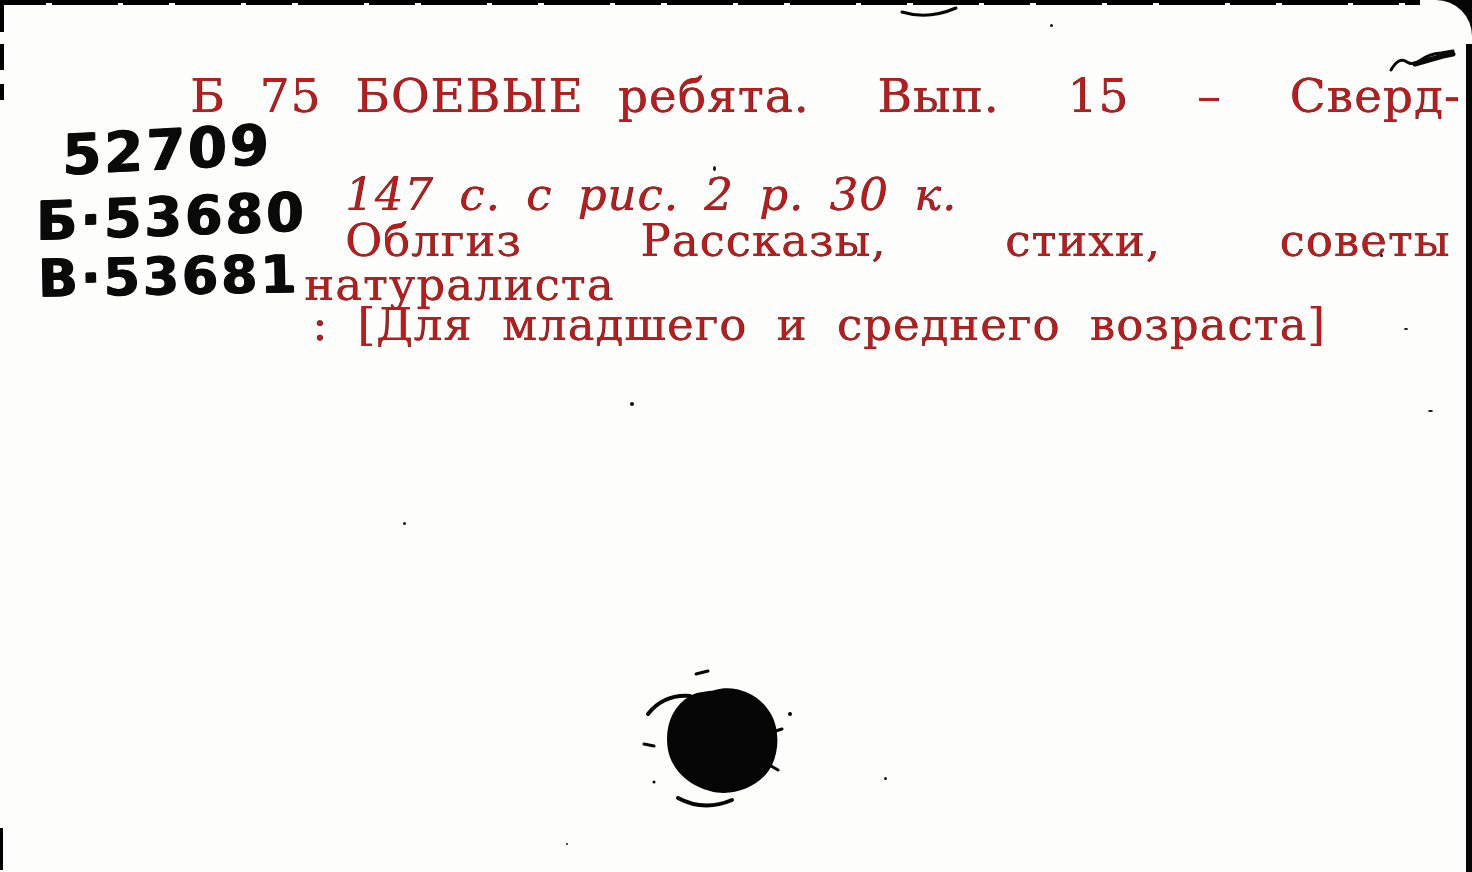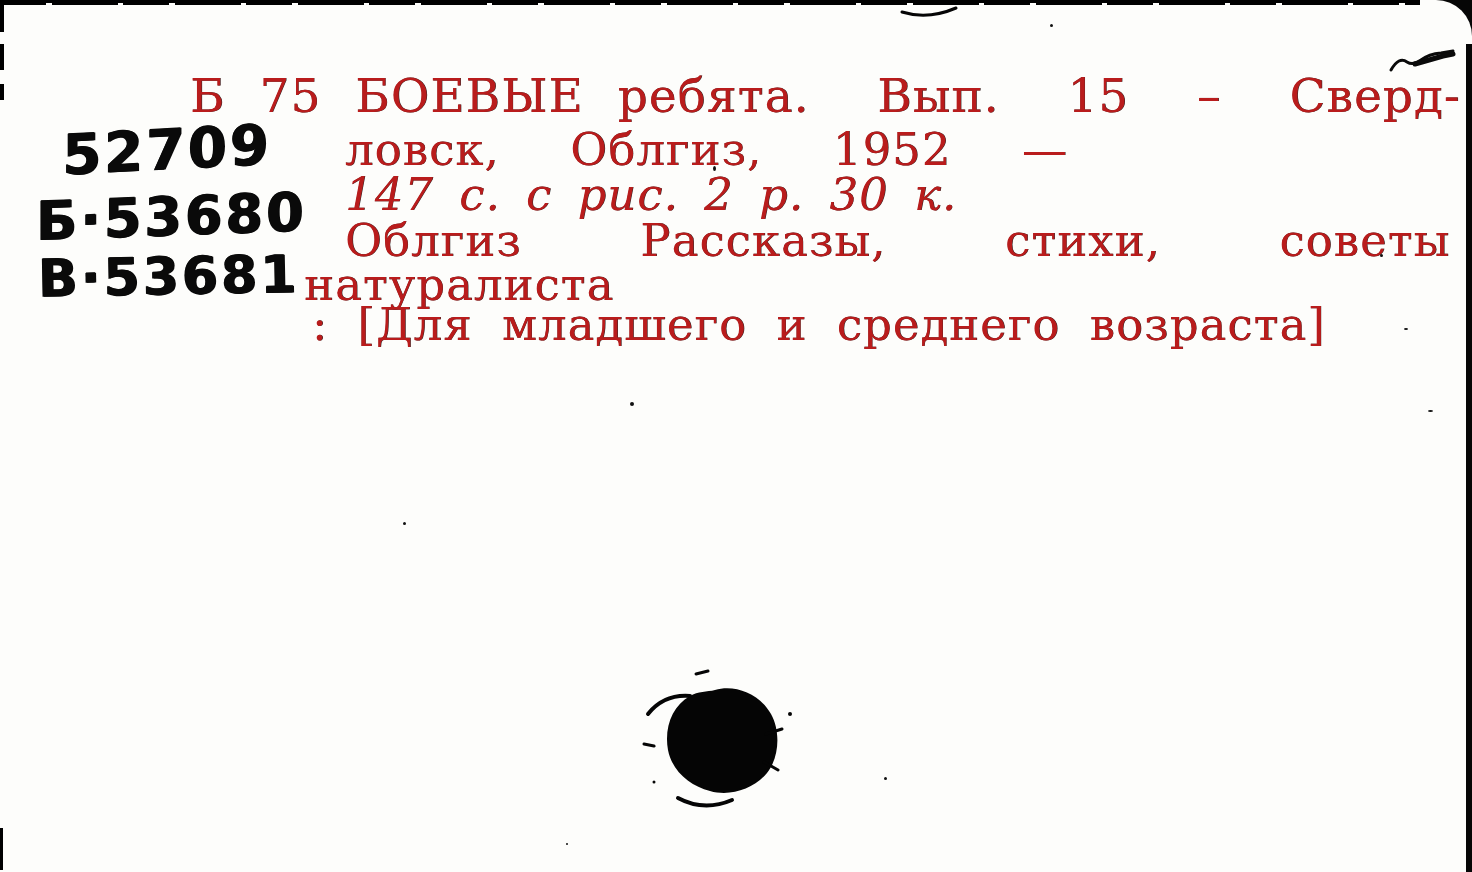--- a/index.html
+++ b/index.html
@@ -60,21 +60,20 @@
 
 <div class="card">
 
   <div class="edge-top"></div>
   <div class="edge-right"></div>
   <div class="corner-tr"></div>
   <div class="edge-left-top"></div>
   <div class="edge-left-bottom"></div>
 
   <div class="typed-line l1">Б 75 БОЕВЫЕ ребята.  Вып.  15  –  Сверд-</div>
-  <div class="typed-line l2">ловск,  Облгиз,  1952  —</div>
   <div class="typed-line l3">147 с. с рис. 2 р. 30 к.</div>
   <div class="typed-line l4">Облгиз  Рассказы,  стихи,  советы</div>
   <div class="typed-line l5">натуралиста</div>
   <div class="typed-line l6">: [Для младшего и среднего возраста]</div>
 
   <div class="handwritten h1">52709</div>
   <div class="handwritten h2">Б·53680</div>
   <div class="handwritten h3">В·53681</div>
 
   <svg class="artifact" style="left:620px; top:662px;" width="200" height="160" viewBox="0 0 200 160">

